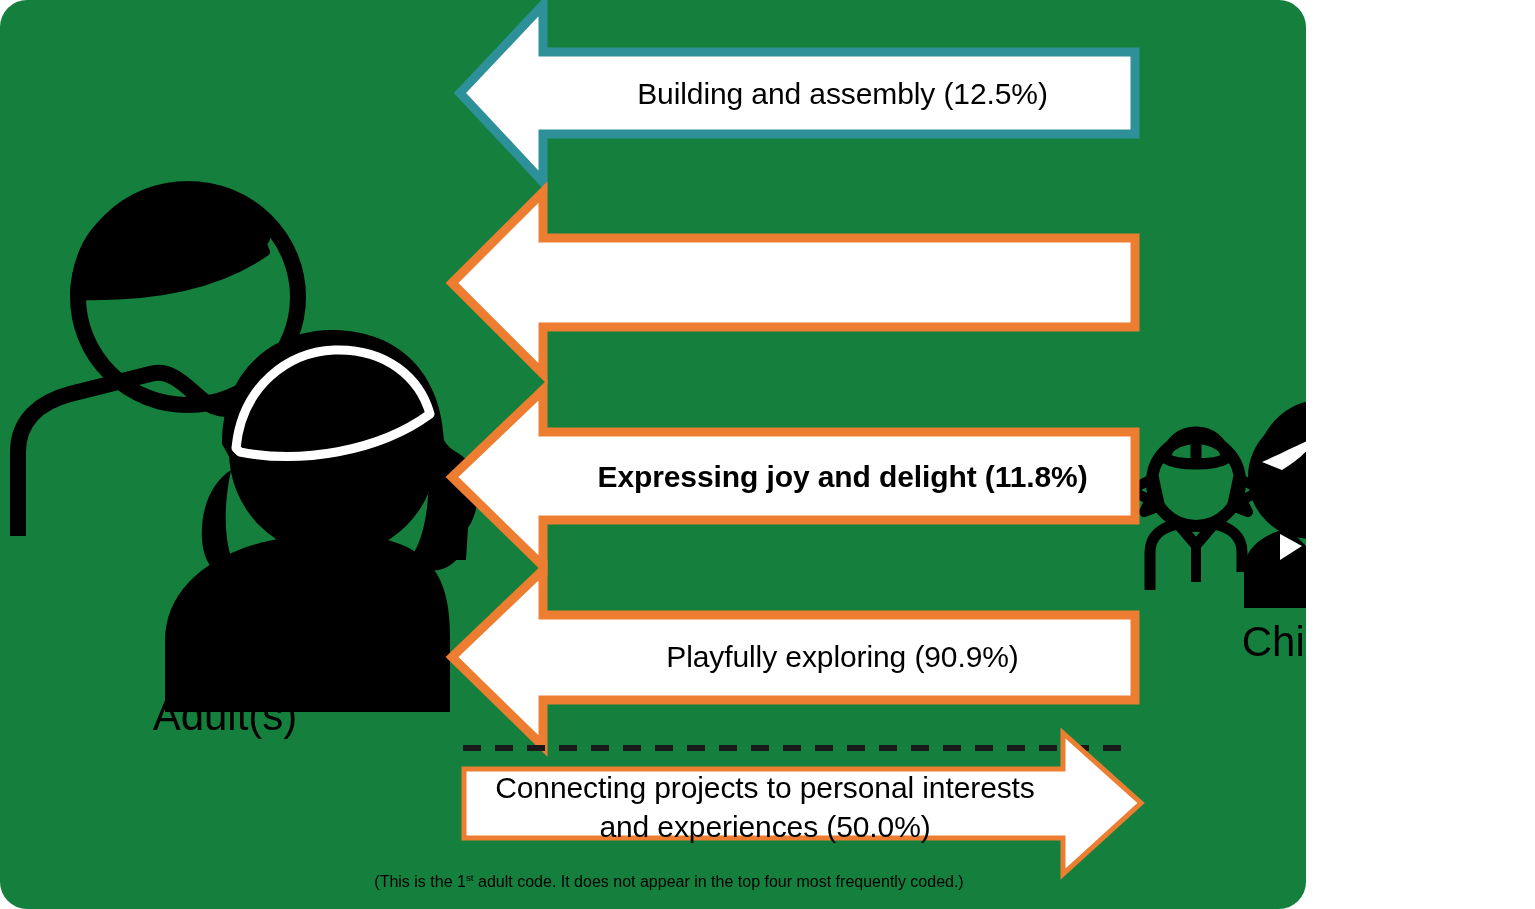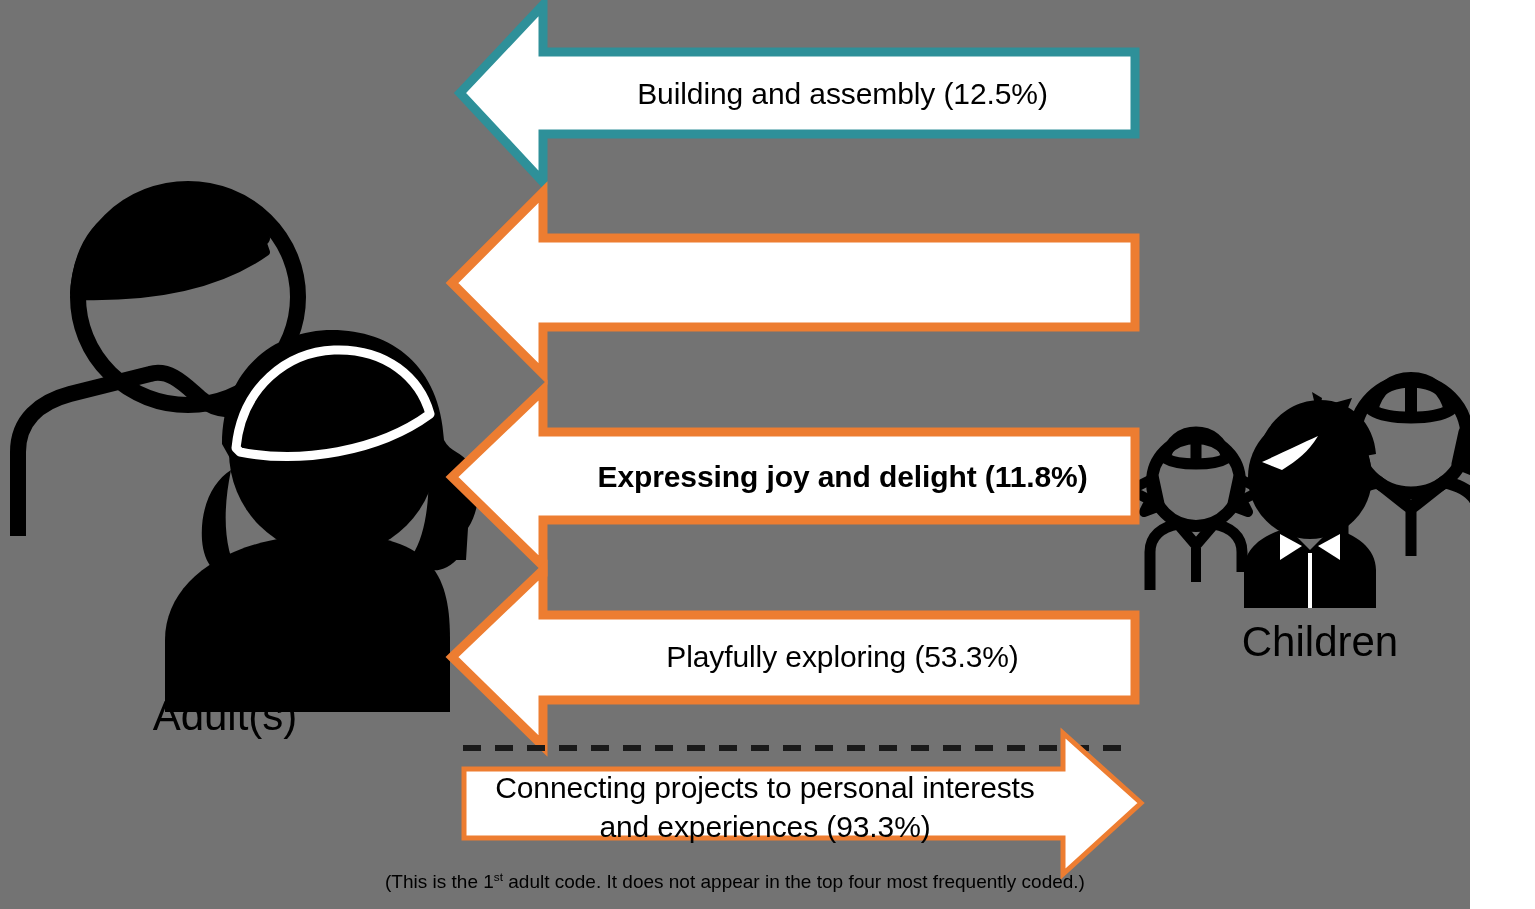--- a/index.html
+++ b/index.html
@@ -6,24 +6,25 @@
     margin: 0;
     padding: 0;
     background: #ffffff;
   }
   body {
     font-family: "Liberation Sans", sans-serif;
     color: #000000;
   }
   #stage {
     position: relative;
-    width: 1470px;
+    width: 1306px;
     height: 909px;
-    background: #737373;
+    background: #15803d;
     overflow: hidden;
+    border-radius: 27px;
   }
   .layer {
     position: absolute;
     left: 0;
     top: 0;
     width: 1535px;
     height: 909px;
   }
   .arrow-label {
     position: absolute;
@@ -37,25 +38,26 @@
   .group-label {
     position: absolute;
     text-align: center;
     font-size: 42px;
     line-height: 48px;
     color: #000000;
   }
   .footnote {
     position: absolute;
     text-align: center;
-    font-size: 19px;
+    font-size: 16px;
     line-height: 26px;
     color: #000000;
     width: 100%;
     left: 0;
+    padding-left: 16px;
   }
   .footnote sup {
     font-size: 0.62em;
     vertical-align: super;
     line-height: 0;
   }
 </style>
 </head>
 <body>
 
@@ -173,24 +175,24 @@
     <line x1="463" y1="748" x2="1126" y2="748" stroke="#1A1A1A" stroke-width="6" stroke-dasharray="18 14"></line>
 
     <polygon points="464,769 1063,769 1063,733 1141,803 1063,874 1063,838 464,838" fill="#ffffff" stroke="#ED7D31" stroke-width="5" stroke-linejoin="miter"></polygon>
   </svg>
 
   <div class="arrow-label" style="left:560px; top:74px; width:565px;">Building and assembly (12.5%)</div>
 
 
   <div class="arrow-label" style="left:560px; top:457px; width:565px;font-weight:bold;">Expressing joy and delight (11.8%)</div>
 
-  <div class="arrow-label" style="left:560px; top:637px; width:565px;">Playfully exploring (53.3%)</div>
+  <div class="arrow-label" style="left:560px; top:637px; width:565px;">Playfully exploring (90.9%)</div>
 
   <div class="arrow-label" style="left:470px; top:768px; width:590px;">Connecting projects to personal interests
-and experiences (93.3%)</div>
+and experiences (50.0%)</div>
 
   <div class="group-label" style="left:1160px; top:618px; width:320px;">Children</div>
 
   <div class="group-label" style="left:60px; top:692px; width:330px;">Adult(s)</div>
 
   <div class="footnote" style="top:869px;"><span>(This is the 1</span><sup>st</sup><span> adult code. It does not appear in the top four most frequently coded.)</span></div>
 
 </div>
 
 </body></html>

